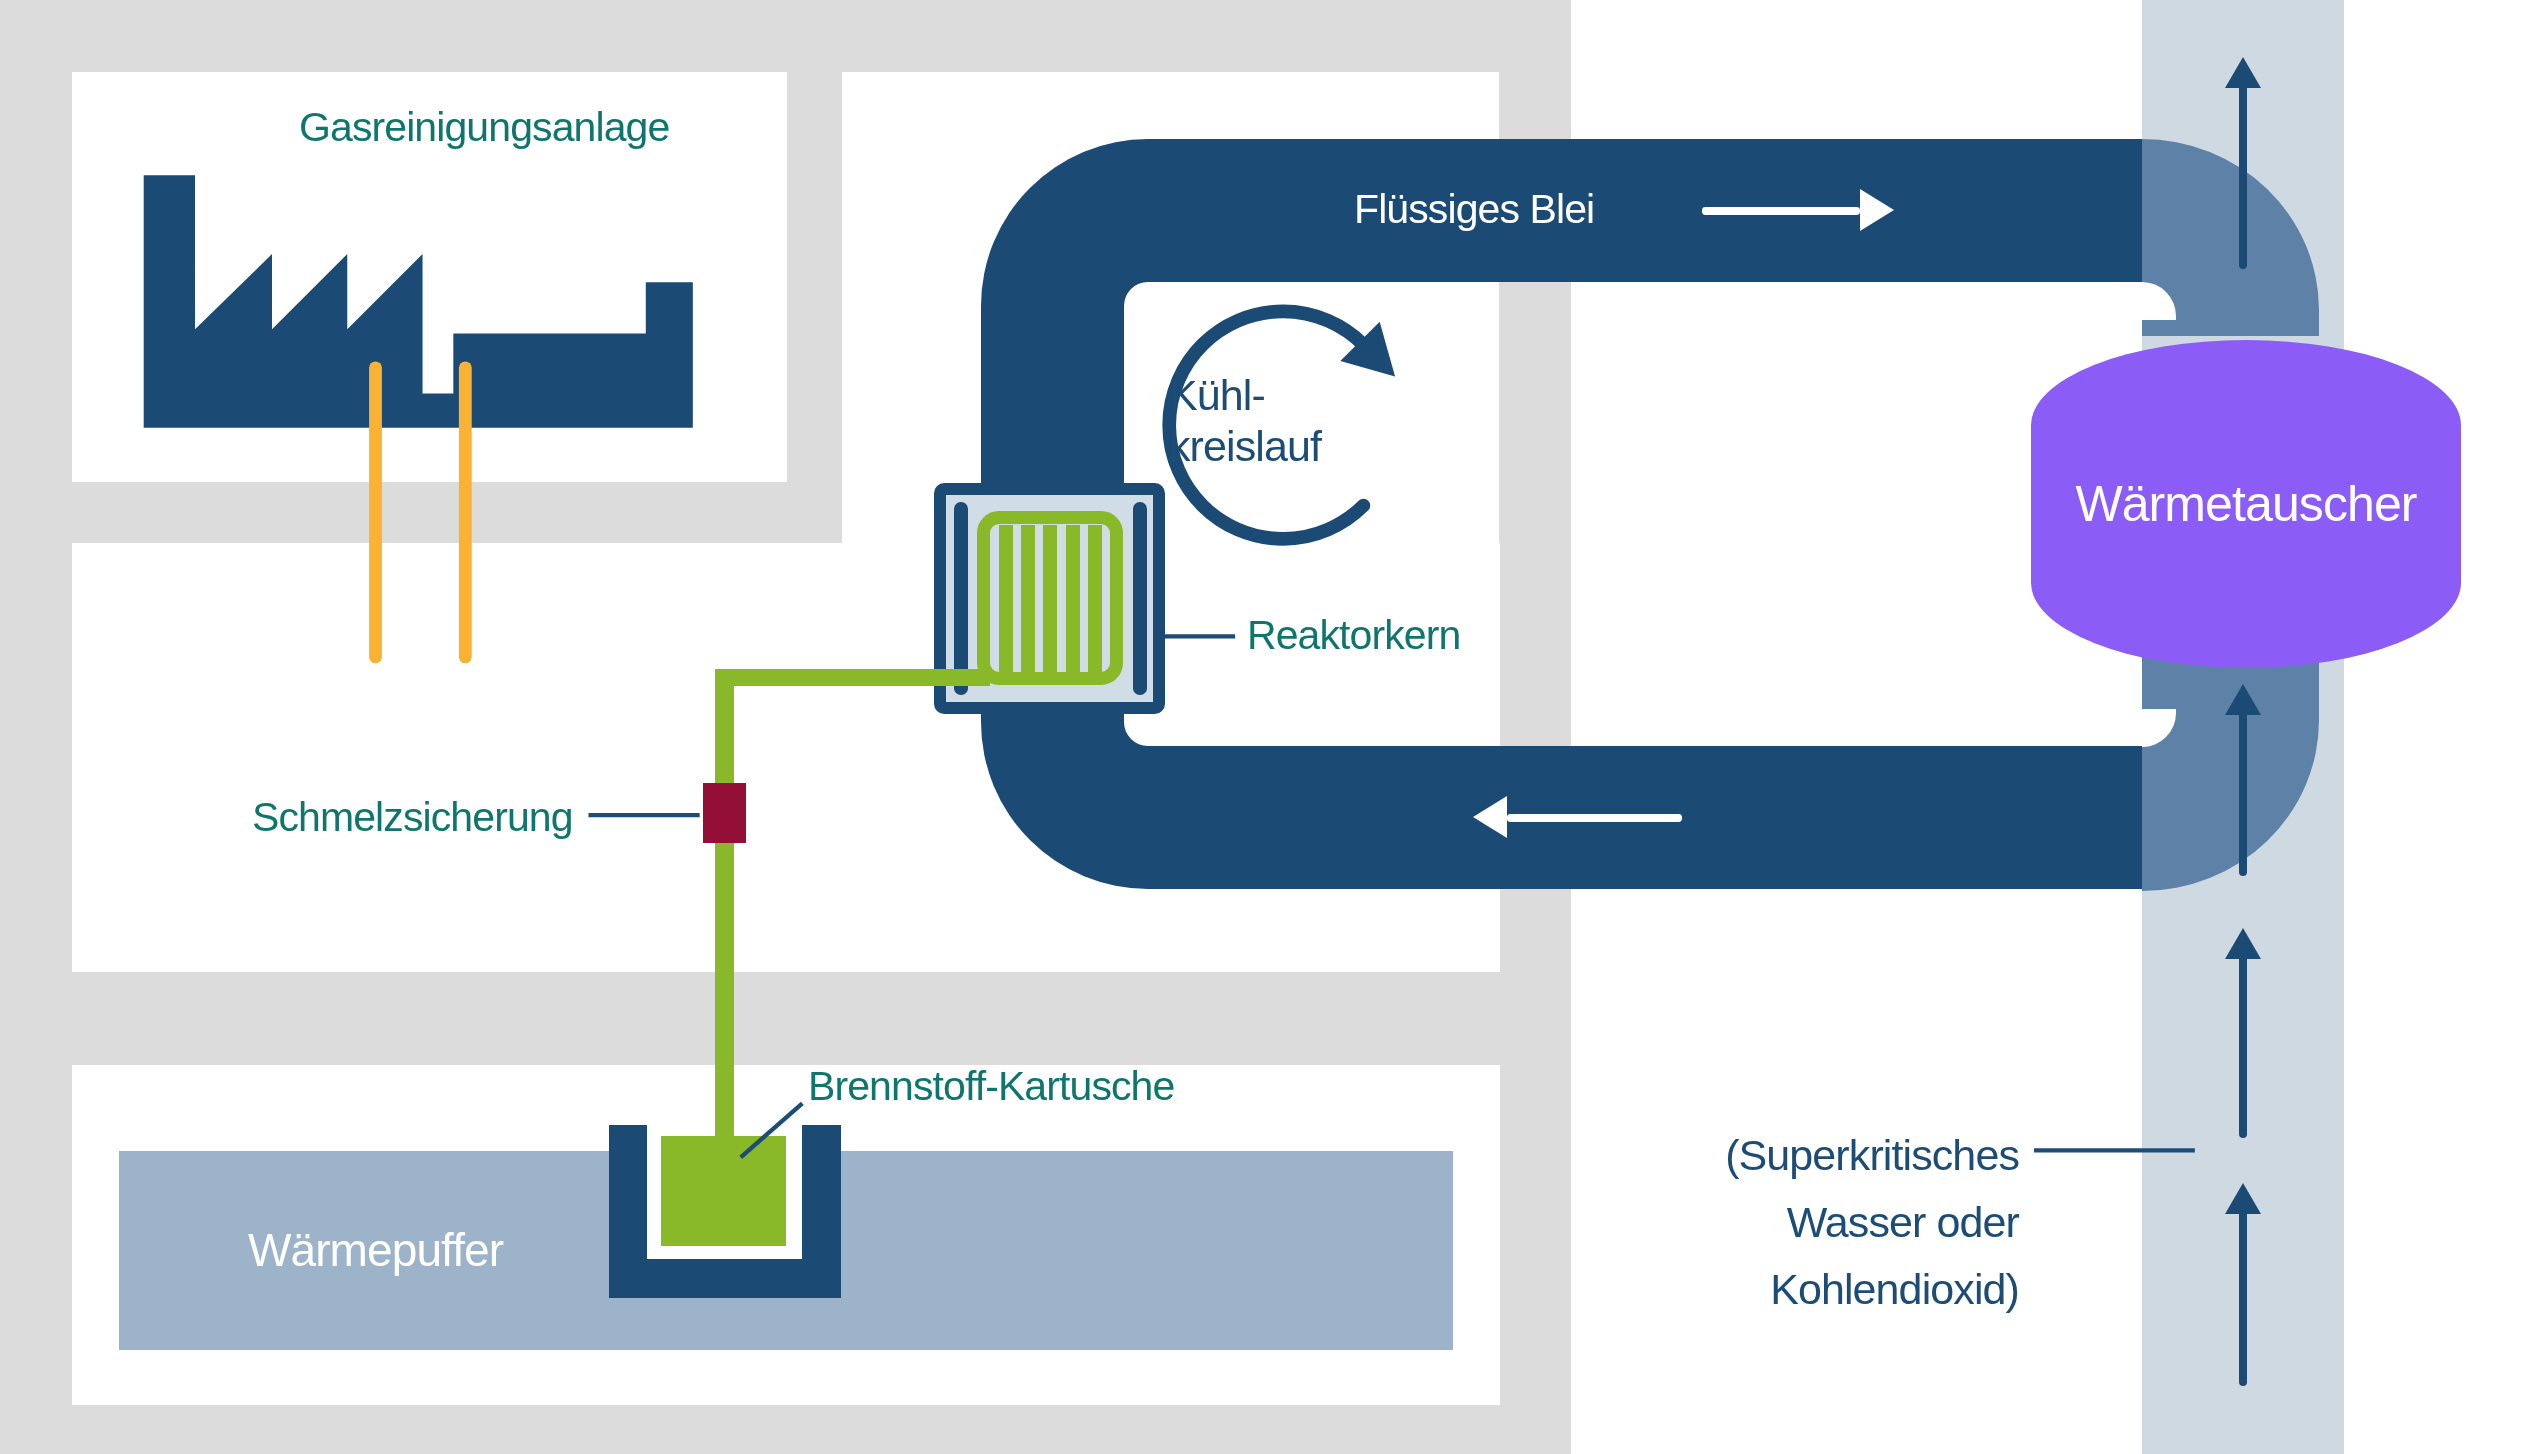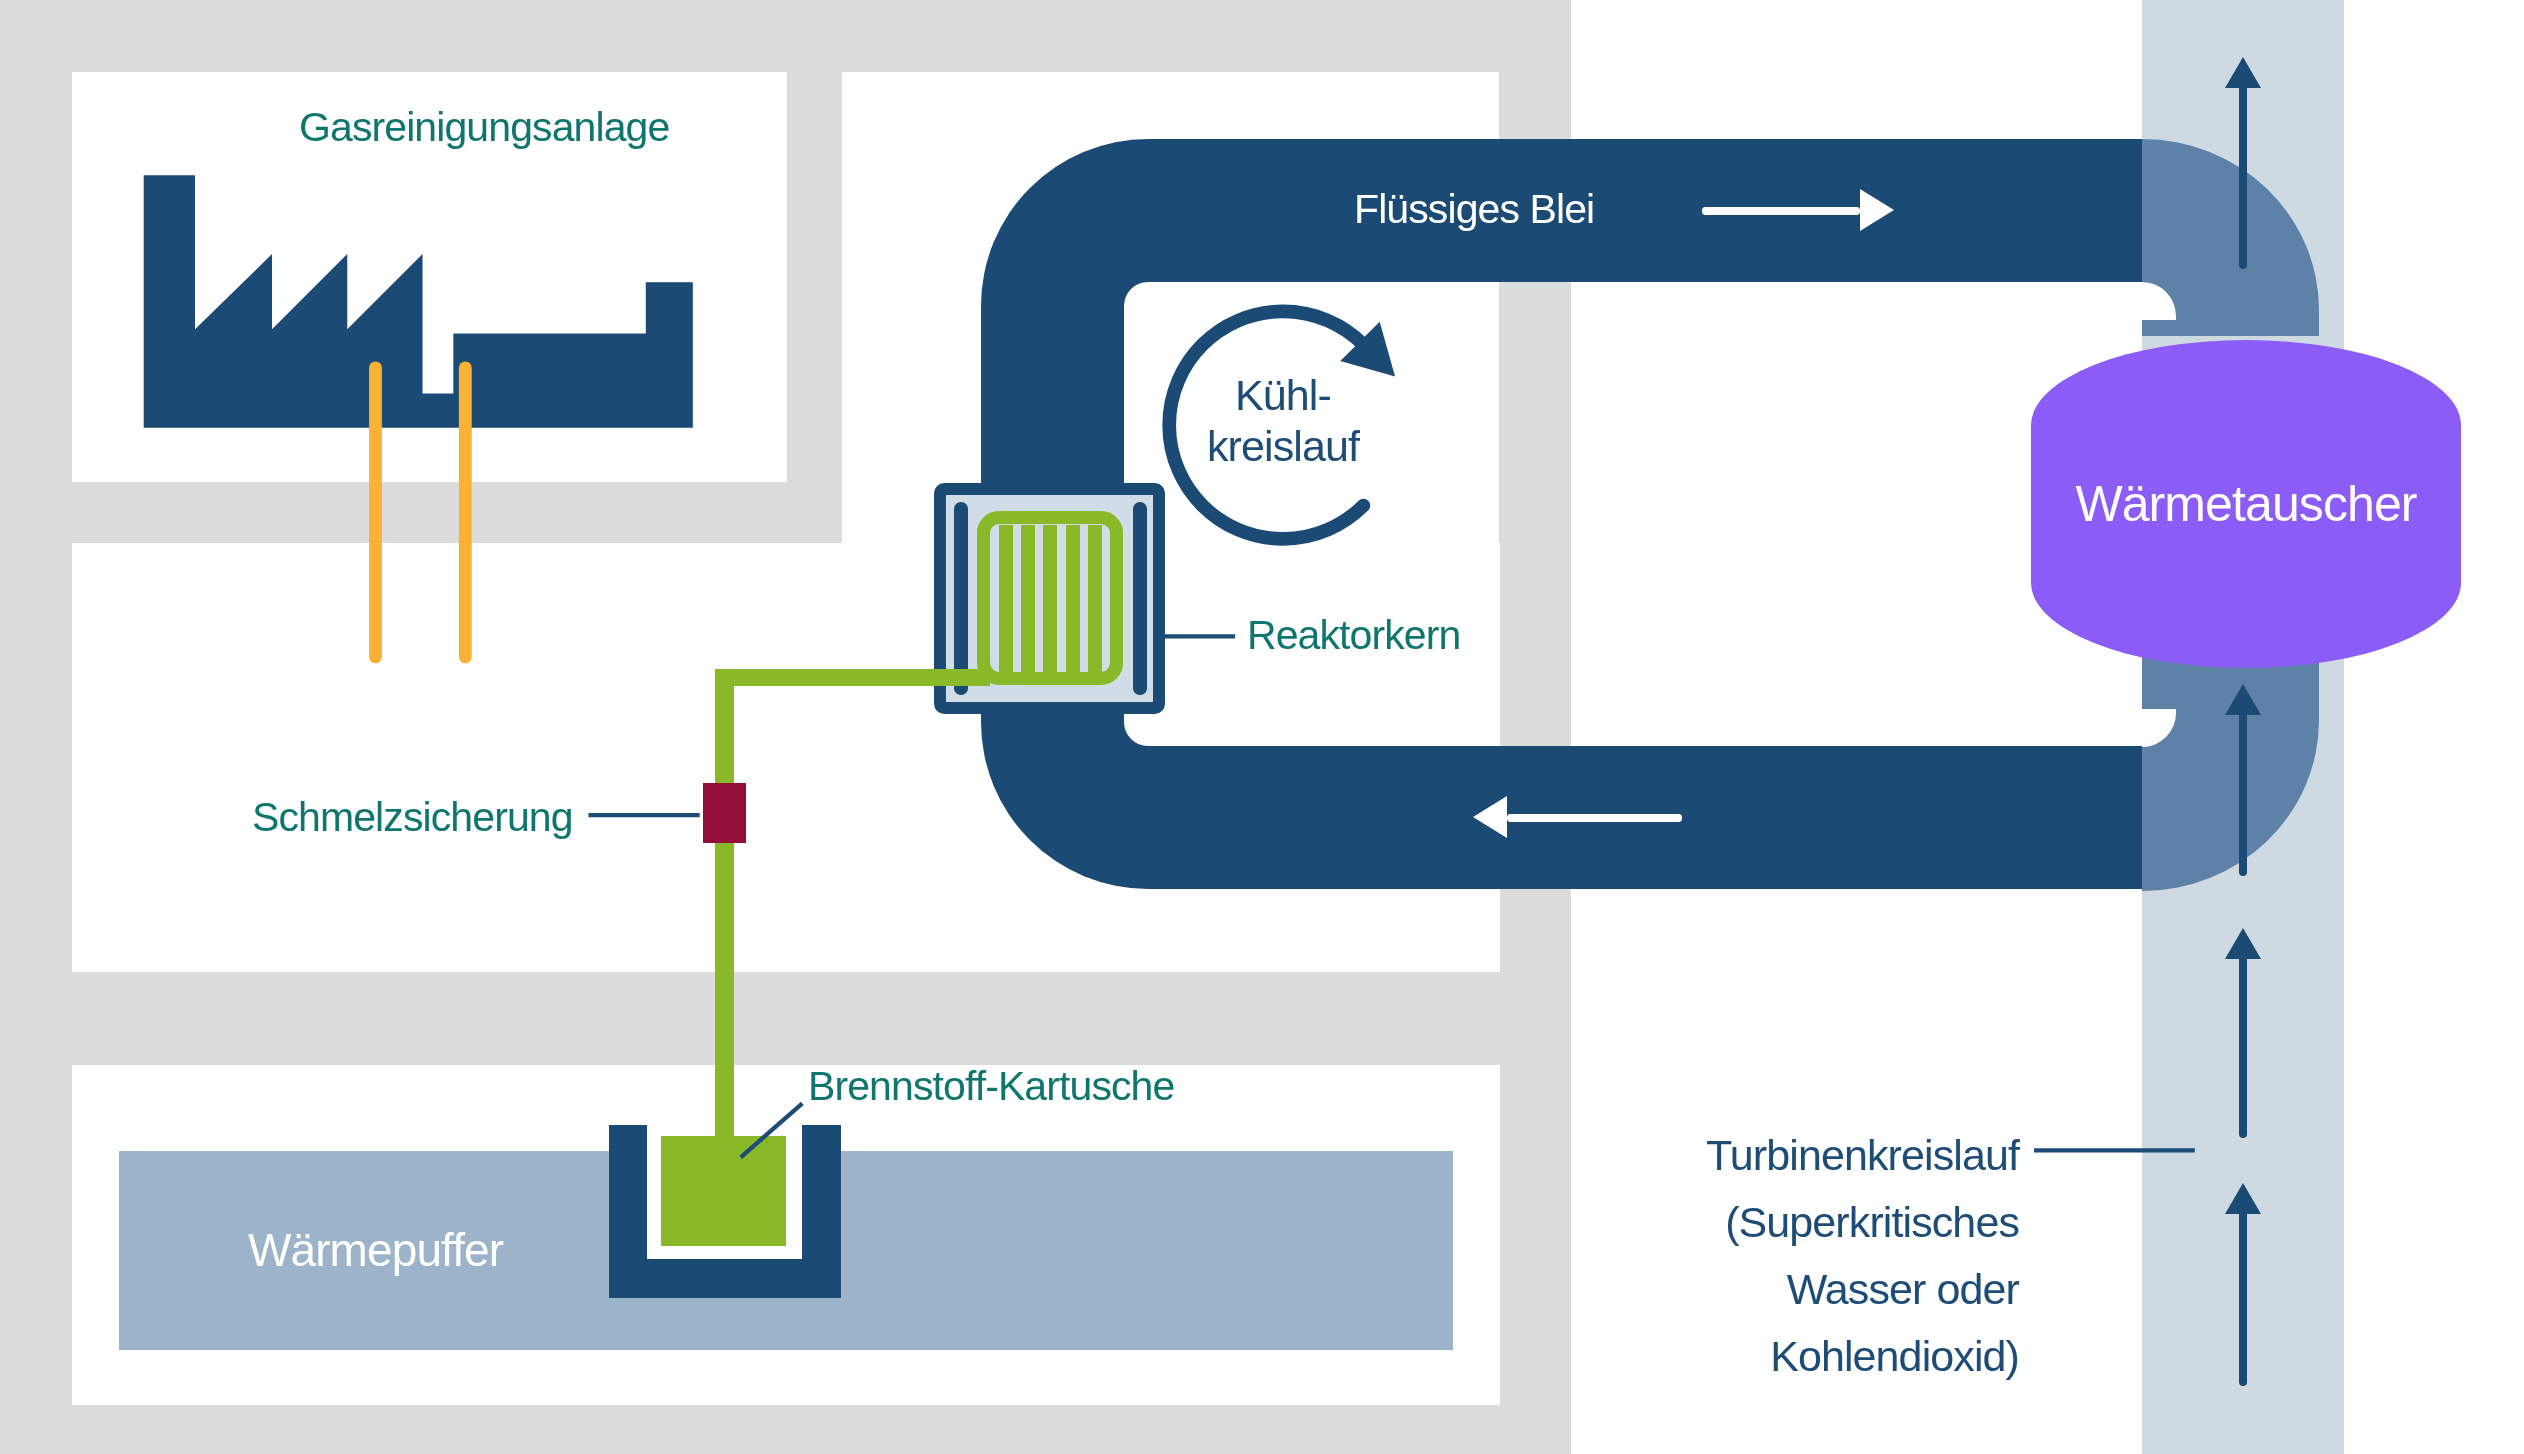--- a/index.html
+++ b/index.html
@@ -90,26 +90,25 @@
     <polygon fill="#1b4a75" points="1631,440 1567,422 1613,376"></polygon>
     <line x1="688" y1="953" x2="818" y2="953" stroke="#1d4c77" stroke-width="5"></line>
     <line x1="1362" y1="744" x2="1444" y2="744" stroke="#1d4c77" stroke-width="5"></line>
     <line x1="2378" y1="1345" x2="2566" y2="1345" stroke="#1d4c77" stroke-width="5"></line>
     <line x1="938" y1="1290" x2="866" y2="1353" stroke="#1d4c77" stroke-width="5"></line>
   </svg>
 
   <div class="navy-label" style="left:299px;top:104px;">Gasreinigungsanlage</div>
   <div class="navy-label" style="left:252px;top:794px;">Schmelzsicherung</div>
   <div class="navy-label" style="left:1247px;top:612px;">Reaktorkern</div>
-  <div class="abs" style="left:1169px;top:370px;width:228px;text-align:center;color:#1d4c77;font-size:43px;line-height:51px;letter-spacing:-0.9px;">
+  <div class="abs" style="left:1169px;top:370px;width:228px;text-align:left;color:#1d4c77;font-size:43px;line-height:51px;letter-spacing:-0.9px;">
     <div>Kühl-</div>
     <div>kreislauf</div>
   </div>
   <div class="navy-label" style="left:808px;top:1063px;">Brennstoff-Kartusche</div>
   <div class="abs" style="left:1591px;top:1122px;width:428px;text-align:right;color:#1d4c77;font-size:43px;line-height:67px;letter-spacing:-0.9px;">
-    <div>Turbinenkreislauf</div>
     <div>(Superkritisches</div>
     <div>Wasser oder</div>
     <div>Kohlendioxid)</div>
   </div>
 
 </div>
 
 
 </body></html>

